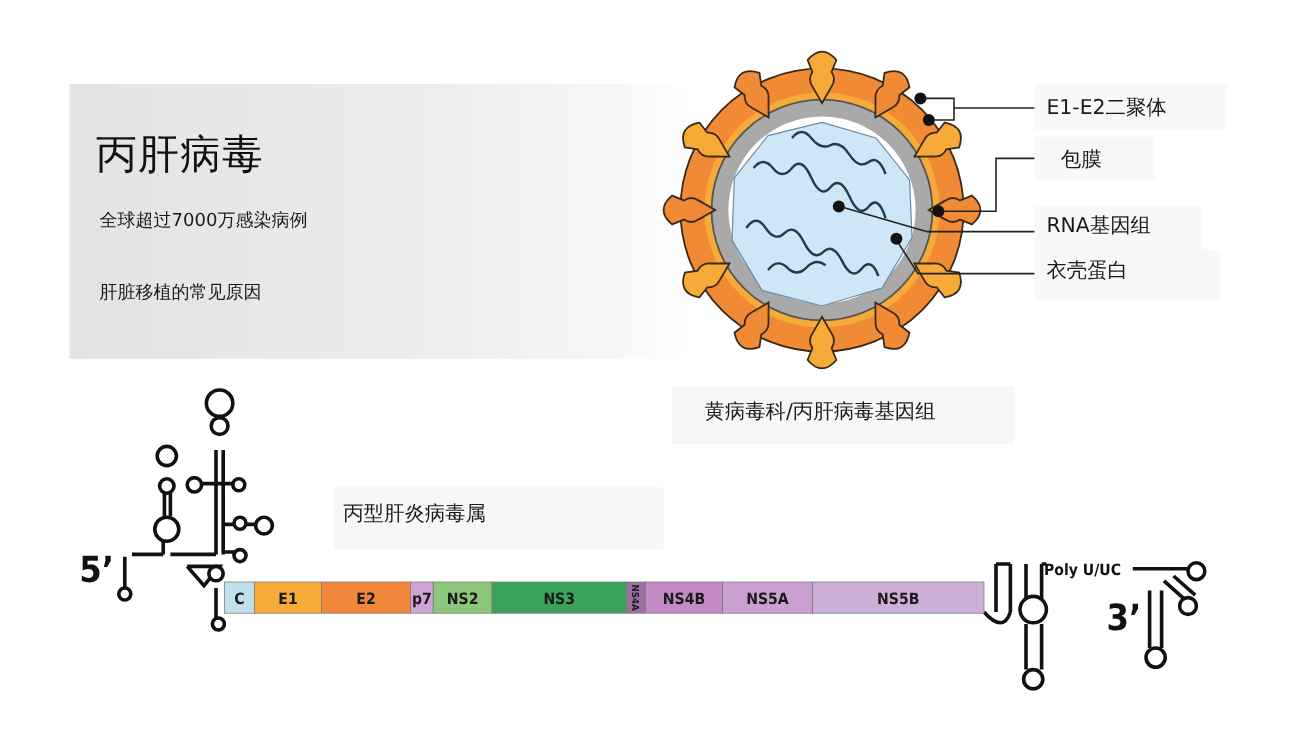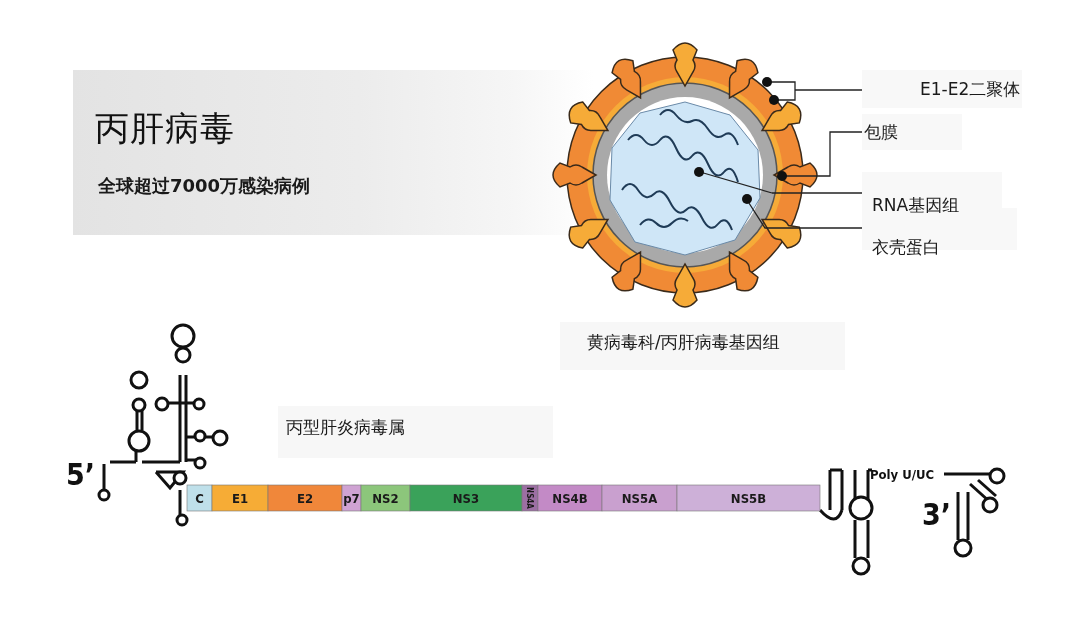--- a/index.html
+++ b/index.html
@@ -1,44 +1,45 @@
 <!DOCTYPE html>
 <html><head>
 <meta charset="utf-8">
 <style>
   html,body{margin:0;padding:0;background:#ffffff;}
   body{width:1080px;height:621px;position:relative;overflow:hidden;font-family:"DejaVu Sans","Liberation Sans",sans-serif;color:#1a1a1a;}
-  .info-panel{position:absolute;left:73px;top:70px;width:520px;height:165px;
+  .info-panel{position:absolute;left:58px;top:70px;width:520px;height:229px;
     background:linear-gradient(90deg,#e3e3e3 0%,#ececec 55%,#f6f6f6 85%,#ffffff 100%);}
   .info-title{position:absolute;left:22px;top:36px;font-size:34px;letter-spacing:1px;color:#111;}
-  .info-line{position:absolute;left:25px;font-size:18px;color:#1a1a1a;font-weight:bold;}
+  .info-line{position:absolute;left:25px;font-size:15px;color:#1a1a1a;}
   .label{position:absolute;font-size:17px;color:#1a1a1a;white-space:nowrap;}
   .label-bg{position:absolute;background:#f8f8f8;}
   .title-bg{position:absolute;background:#f7f7f7;}
   svg{position:absolute;left:0;top:0;}
 </style>
 </head>
 <body>
 
 <div class="info-panel">
   <div class="info-title">丙肝病毒</div>
   <div class="info-line" style="top:104px">全球超过7000万感染病例</div>
+  <div class="info-line" style="top:164px">肝脏移植的常见原因</div>
 </div>
 
 <div class="label-bg" style="left:862px;top:70px;width:160px;height:38px"></div>
 <div class="label-bg" style="left:862px;top:114px;width:100px;height:36px"></div>
 <div class="label-bg" style="left:862px;top:172px;width:140px;height:38px"></div>
 <div class="label-bg" style="left:862px;top:208px;width:155px;height:42px"></div>
 <div class="title-bg" style="left:560px;top:322px;width:285px;height:48px"></div>
 <div class="title-bg" style="left:278px;top:406px;width:275px;height:52px"></div>
 
-<div class="label" style="left:920px;top:78px">E1-E2二聚体</div>
-<div class="label" style="left:864px;top:121px">包膜</div>
-<div class="label" style="left:872px;top:194px">RNA基因组</div>
-<div class="label" style="left:872px;top:236px">衣壳蛋白</div>
+<div class="label" style="left:872px;top:78px">E1-E2二聚体</div>
+<div class="label" style="left:884px;top:121px">包膜</div>
+<div class="label" style="left:872px;top:176px">RNA基因组</div>
+<div class="label" style="left:872px;top:214px">衣壳蛋白</div>
 <div class="label" style="left:587px;top:331px">黄病毒科/丙肝病毒基因组</div>
 <div class="label" style="left:286px;top:416px">丙型肝炎病毒属</div>
 
 <svg width="1080" height="621" viewBox="0 0 1080 621">
   <g>
 
     <circle cx="685" cy="175" r="118" fill="#f08a35" stroke="#3a2a1a" stroke-width="1.5"></circle>
     <circle cx="685" cy="175" r="98" fill="#f6ab38"></circle>
     <circle cx="685" cy="175" r="92" fill="#a9a9a9" stroke="#555" stroke-width="1.5"></circle>
     <circle cx="685" cy="175" r="78" fill="#ffffff"></circle>

